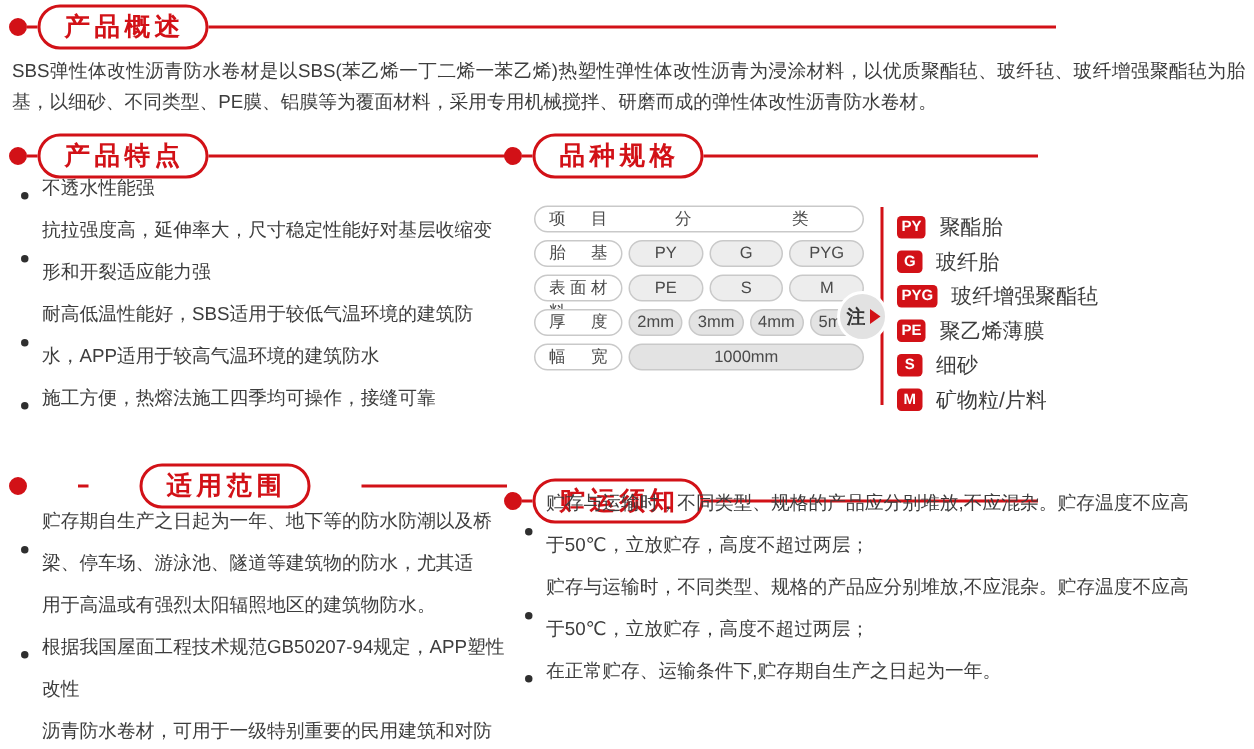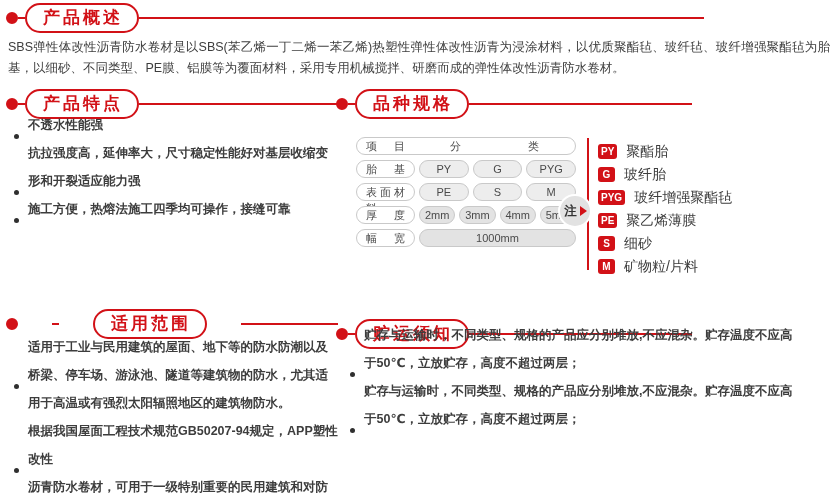--- a/index.html
+++ b/index.html
@@ -25,21 +25,21 @@
   #h-specs{left:336px;top:90px;width:356px;}
   #h-scope{left:6px;top:310px;width:332px;gap:34px;}
   #h-storage{left:336px;top:320px;width:356px;}
 
   
   .para{position:absolute;left:8px;top:37px;width:822px;font-size:12.5px;line-height:21px;
         color:var(--text);text-align:justify;}
 
   
   .blist{position:absolute;color:var(--text);font-size:12.5px;}
-  .li{display:flex;align-items:flex-end;font-weight:bold;}
+  .li{display:flex;align-items:center;}
   .dot{width:5px;height:5px;border-radius:50%;background:#2f2f2f;flex:0 0 auto;margin:11px 9px 0 6px;}
   .li-text{flex:1;}
   #features-list{left:8px;top:111px;width:332px;line-height:28px;}
   #features-list .dot{margin-top:11px;}
   #scope-list{left:8px;top:333px;width:331px;line-height:28px;}
   #storage-list{left:344px;top:321px;width:452px;line-height:28px;}
 
   
   .spec-table{position:absolute;left:356px;top:137px;width:220px;}
   .t-row{display:flex;gap:4px;margin-bottom:5px;height:18px;}
@@ -104,20 +104,24 @@
     <div class="li">
       <span class="dot"></span>
       <span class="li-text">不透水性能强</span>
     </div>
     <div class="li">
       <span class="dot"></span>
       <span class="li-text">抗拉强度高，延伸率大，尺寸稳定性能好对基层收缩变形和开裂适应能力强</span>
     </div>
     <div class="li">
       <span class="dot"></span>
+      <span class="li-text">耐高低温性能好，SBS适用于较低气温环境的建筑防水，APP适用于较高气温环境的建筑防水</span>
+    </div>
+    <div class="li">
+      <span class="dot"></span>
       <span class="li-text">施工方便，热熔法施工四季均可操作，接缝可靠</span>
     </div>
   </div>
 
   <div class="spec-table">
     <div class="t-row">
       <div class="t-cell t-head">
         <span class="h-item">项　目</span>
         <span class="h-class">分　类</span>
       </div>
@@ -191,36 +195,40 @@
   <div class="sec-header" id="h-storage">
     <span class="ring"></span>
     <span class="stub"></span>
     <span class="pill">贮运须知</span>
     <span class="rule"></span>
   </div>
 
   <div class="blist" id="scope-list">
     <div class="li">
       <span class="dot"></span>
-      <span class="li-text">适用于工业与民用建筑的屋面、地下等的防水防潮以及桥梁、停车场、游泳池、隧道等建筑物的防水，尤其适</span>
+      <span class="li-text">贮存期自生产之日起为一年、地下等的防水防潮以及桥梁、停车场、游泳池、隧道等建筑物的防水，尤其适</span>
     </div>
     <div class="li">
       <span class="dot"></span>
       <span class="li-text">用于高温或有强烈太阳辐照地区的建筑物防水。　　　根据我国屋面工程技术规范GB50207-94规定，APP塑性改性</span>
     </div>
     <div class="li">
       <span class="dot"></span>
       <span class="li-text">沥青防水卷材，可用于一级特别重要的民用建筑和对防水有特殊要求的工业建筑。</span>
     </div>
   </div>
 
   <div class="blist" id="storage-list">
     <div class="li">
       <span class="dot"></span>
       <span class="li-text">贮存与运输时，不同类型、规格的产品应分别堆放,不应混杂。贮存温度不应高于50℃，立放贮存，高度不超过两层；</span>
     </div>
     <div class="li">
       <span class="dot"></span>
       <span class="li-text">贮存与运输时，不同类型、规格的产品应分别堆放,不应混杂。贮存温度不应高于50℃，立放贮存，高度不超过两层；</span>
     </div>
+    <div class="li">
+      <span class="dot"></span>
+      <span class="li-text">在正常贮存、运输条件下,贮存期自生产之日起为一年。</span>
+    </div>
   </div>
 
 </div>
 
 </body></html>

